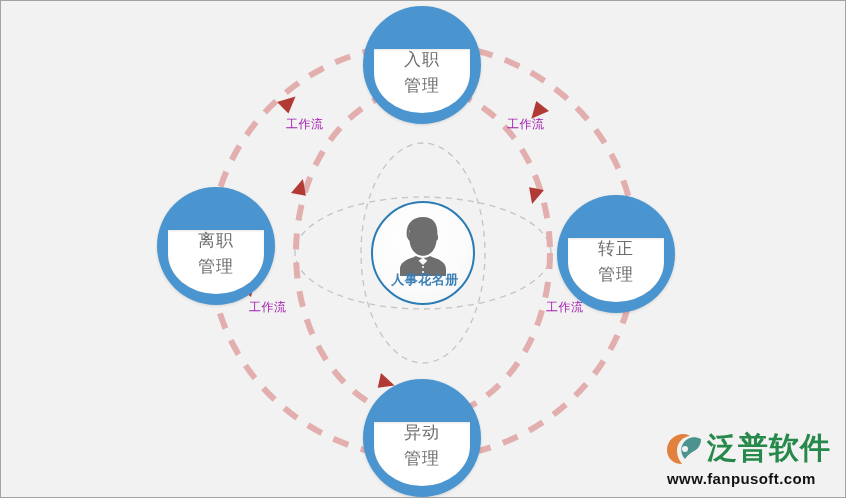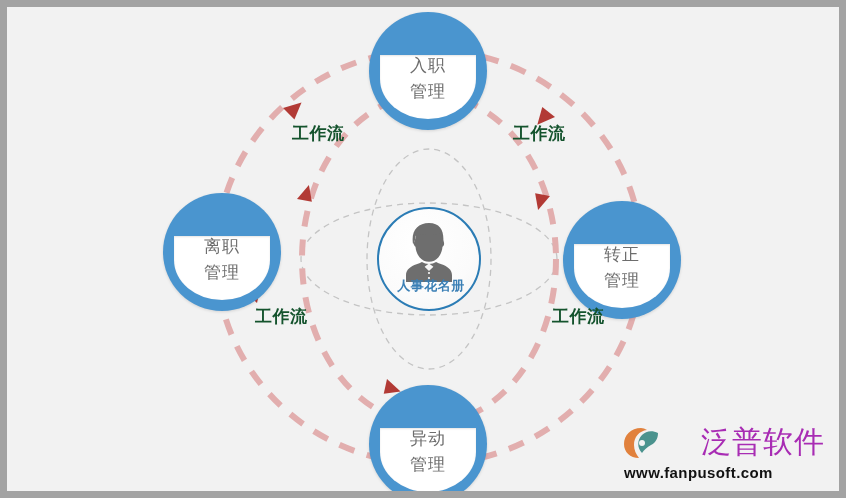--- a/index.html
+++ b/index.html
@@ -5,21 +5,21 @@
   html, body {
     margin: 0;
     padding: 0;
     background: #ffffff;
   }
   #stage {
     position: relative;
     width: 846px;
     height: 498px;
     background: #f2f2f2;
-    border: 7px solid #a3a3a3;
+    border: 1px solid #a3a3a3;
     box-sizing: border-box;
     overflow: hidden;
     font-family: "Liberation Sans", "DejaVu Sans", sans-serif;
   }
   #diagram-svg {
     position: absolute;
     left: 0;
     top: 0;
     width: 846px;
     height: 498px;
@@ -90,23 +90,23 @@
     text-align: center;
     color: #3a7fb5;
     font-size: 13px;
     font-weight: bold;
     letter-spacing: 0.5px;
   }
 
   
   .flow-label {
     position: absolute;
-    color: #14532d;
-    font-size: 17px;
-    font-weight: bold;
+    color: #a21caf;
+    font-size: 12px;
+    font-weight: normal;
     letter-spacing: 0.5px;
     white-space: nowrap;
   }
   #flow-label-tl { left: 285px; top: 115px; }
   #flow-label-tr { left: 506px; top: 115px; }
   #flow-label-bl { left: 248px; top: 298px; }
   #flow-label-br { left: 545px; top: 298px; }
 
   
   #watermark {
@@ -115,25 +115,24 @@
     bottom: 10px;
     text-align: left;
     opacity: 0.92;
   }
   #watermark-row {
     display: flex;
     align-items: center;
     gap: 4px;
   }
   #watermark-name {
-    color: #a21caf;
+    color: #15803d;
     font-size: 30px;
-    font-weight: normal;
+    font-weight: bold;
     letter-spacing: 1px;
-    margin-left: 37px;
   }
   #watermark-url {
     color: #000000;
     font-size: 15px;
     font-weight: bold;
     letter-spacing: 0.4px;
     margin-top: 1px;
     margin-left: 2px;
   }
 </style>

